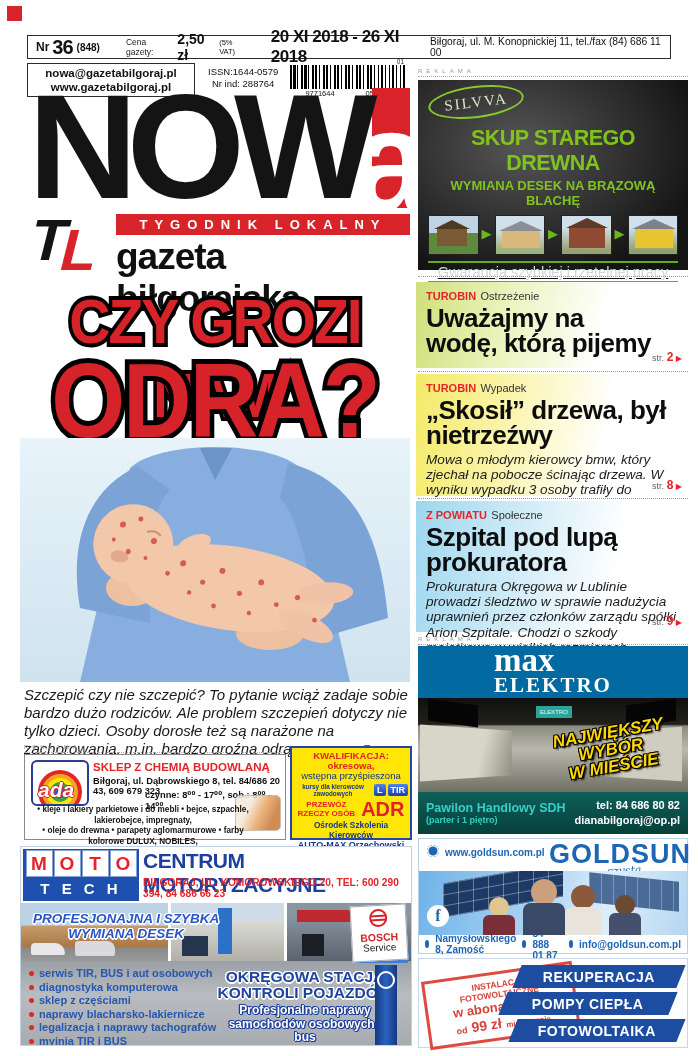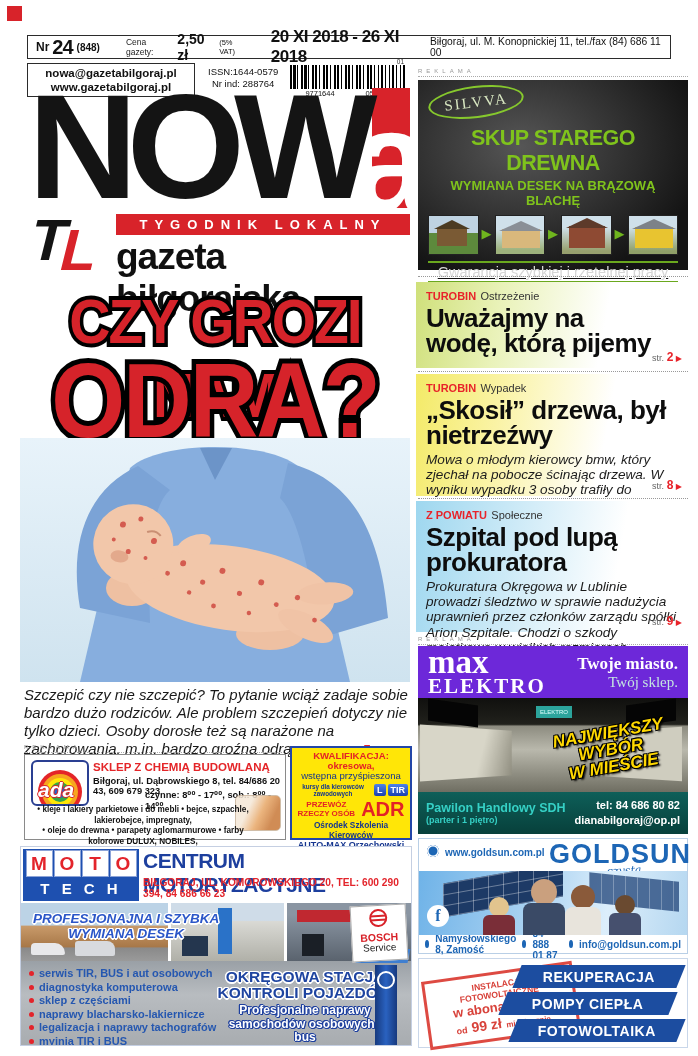--- a/index.html
+++ b/index.html
@@ -25,21 +25,21 @@
   .nlead{font-style:italic;font-size:13.6px;line-height:1.12;color:#1c1c1c;margin-top:3px;}
   .npage{position:absolute;right:8px;bottom:4px;font-size:9px;color:#666;}
   .npage b{color:#e8232a;font-size:12px;}
   .npage .arr{color:#e8232a;font-size:8px;}
   
   .silvva{background:radial-gradient(ellipse at 38% 35%,#565656,#141414 78%);box-sizing:border-box;padding:6px 10px;}
   .sil-green{color:#7fc31c;font-weight:900;}
   .house{width:52px;height:38px;position:relative;border:1px solid #222;}
   .harrow{color:#6fb51e;font-size:13px;line-height:38px;}
   
-  .maxhead{background:#6d28d9;}
+  .maxhead{background:#0369a1;flex-direction:column;}
   .maxbrand{font-family:"Liberation Serif","DejaVu Serif",serif;color:#fff;font-weight:700;line-height:.9;}
   .maxfoot{background:linear-gradient(#0e5f59,#07403b);}
   .badge-y{color:#ffd800;font-weight:900;font-style:italic;text-align:center;line-height:1;
            text-shadow:1px 1px 0 #000,-1px 1px 0 #000,1px -1px 0 #000,-1px -1px 0 #000,2px 2px 2px #000;}
   
   .gold-blue{color:#1d66b5;}
   .gbtn{height:23px;background:#1c4da0;transform:skewX(-22deg);display:flex;align-items:center;justify-content:center;}
   .gbtn span{transform:skewX(22deg);color:#fff;font-weight:900;font-size:14px;letter-spacing:.5px;}
   .stamp{border:3px solid #dd4a42;color:#d8423a;transform:rotate(-8deg);text-align:center;
          font-weight:900;box-sizing:border-box;padding:5px 6px;background:rgba(255,255,255,.85);}
@@ -64,21 +64,21 @@
 </style>
 </head>
 <body>
 
 <div class="page">
 
   <div class="abs" style="left:7px;top:6px;width:15px;height:15px;background:#d8232a;"></div>
 
   <div class="abs" style="left:27px;top:35px;width:644px;height:24px;border:1.5px solid #2b2b2b;display:flex;align-items:center;box-sizing:border-box;padding:0 8px;">
     <span style="font-weight:700;font-size:12px;">Nr</span>
-    <span style="font-weight:900;font-size:20px;margin-left:3px;letter-spacing:-1px;">24</span>
+    <span style="font-weight:900;font-size:20px;margin-left:3px;letter-spacing:-1px;">36</span>
     <span style="font-weight:700;font-size:10px;margin-left:4px;">(848)</span>
     <span style="font-size:8.5px;margin-left:26px;color:#222;">Cena gazety:</span>
     <span style="font-weight:900;font-size:14px;margin-left:4px;">2,50 zł</span>
     <span style="font-size:7.5px;margin-left:2px;">(5% VAT)</span>
     <span style="font-weight:900;font-size:17px;margin-left:22px;letter-spacing:-.5px;">20 XI 2018 - 26 XI 2018</span>
     <span style="font-size:10.3px;margin-left:auto;color:#111;">Biłgoraj, ul. M. Konopnickiej 11, tel./fax (84) 686 11 00</span>
   </div>
 
   <div class="abs" style="left:27px;top:63px;width:168px;height:34px;border:1.5px solid #2b2b2b;box-sizing:border-box;text-align:center;padding-top:2px;">
     <div style="font-weight:700;font-size:11.5px;line-height:14px;">nowa@gazetabilgoraj.pl</div>

